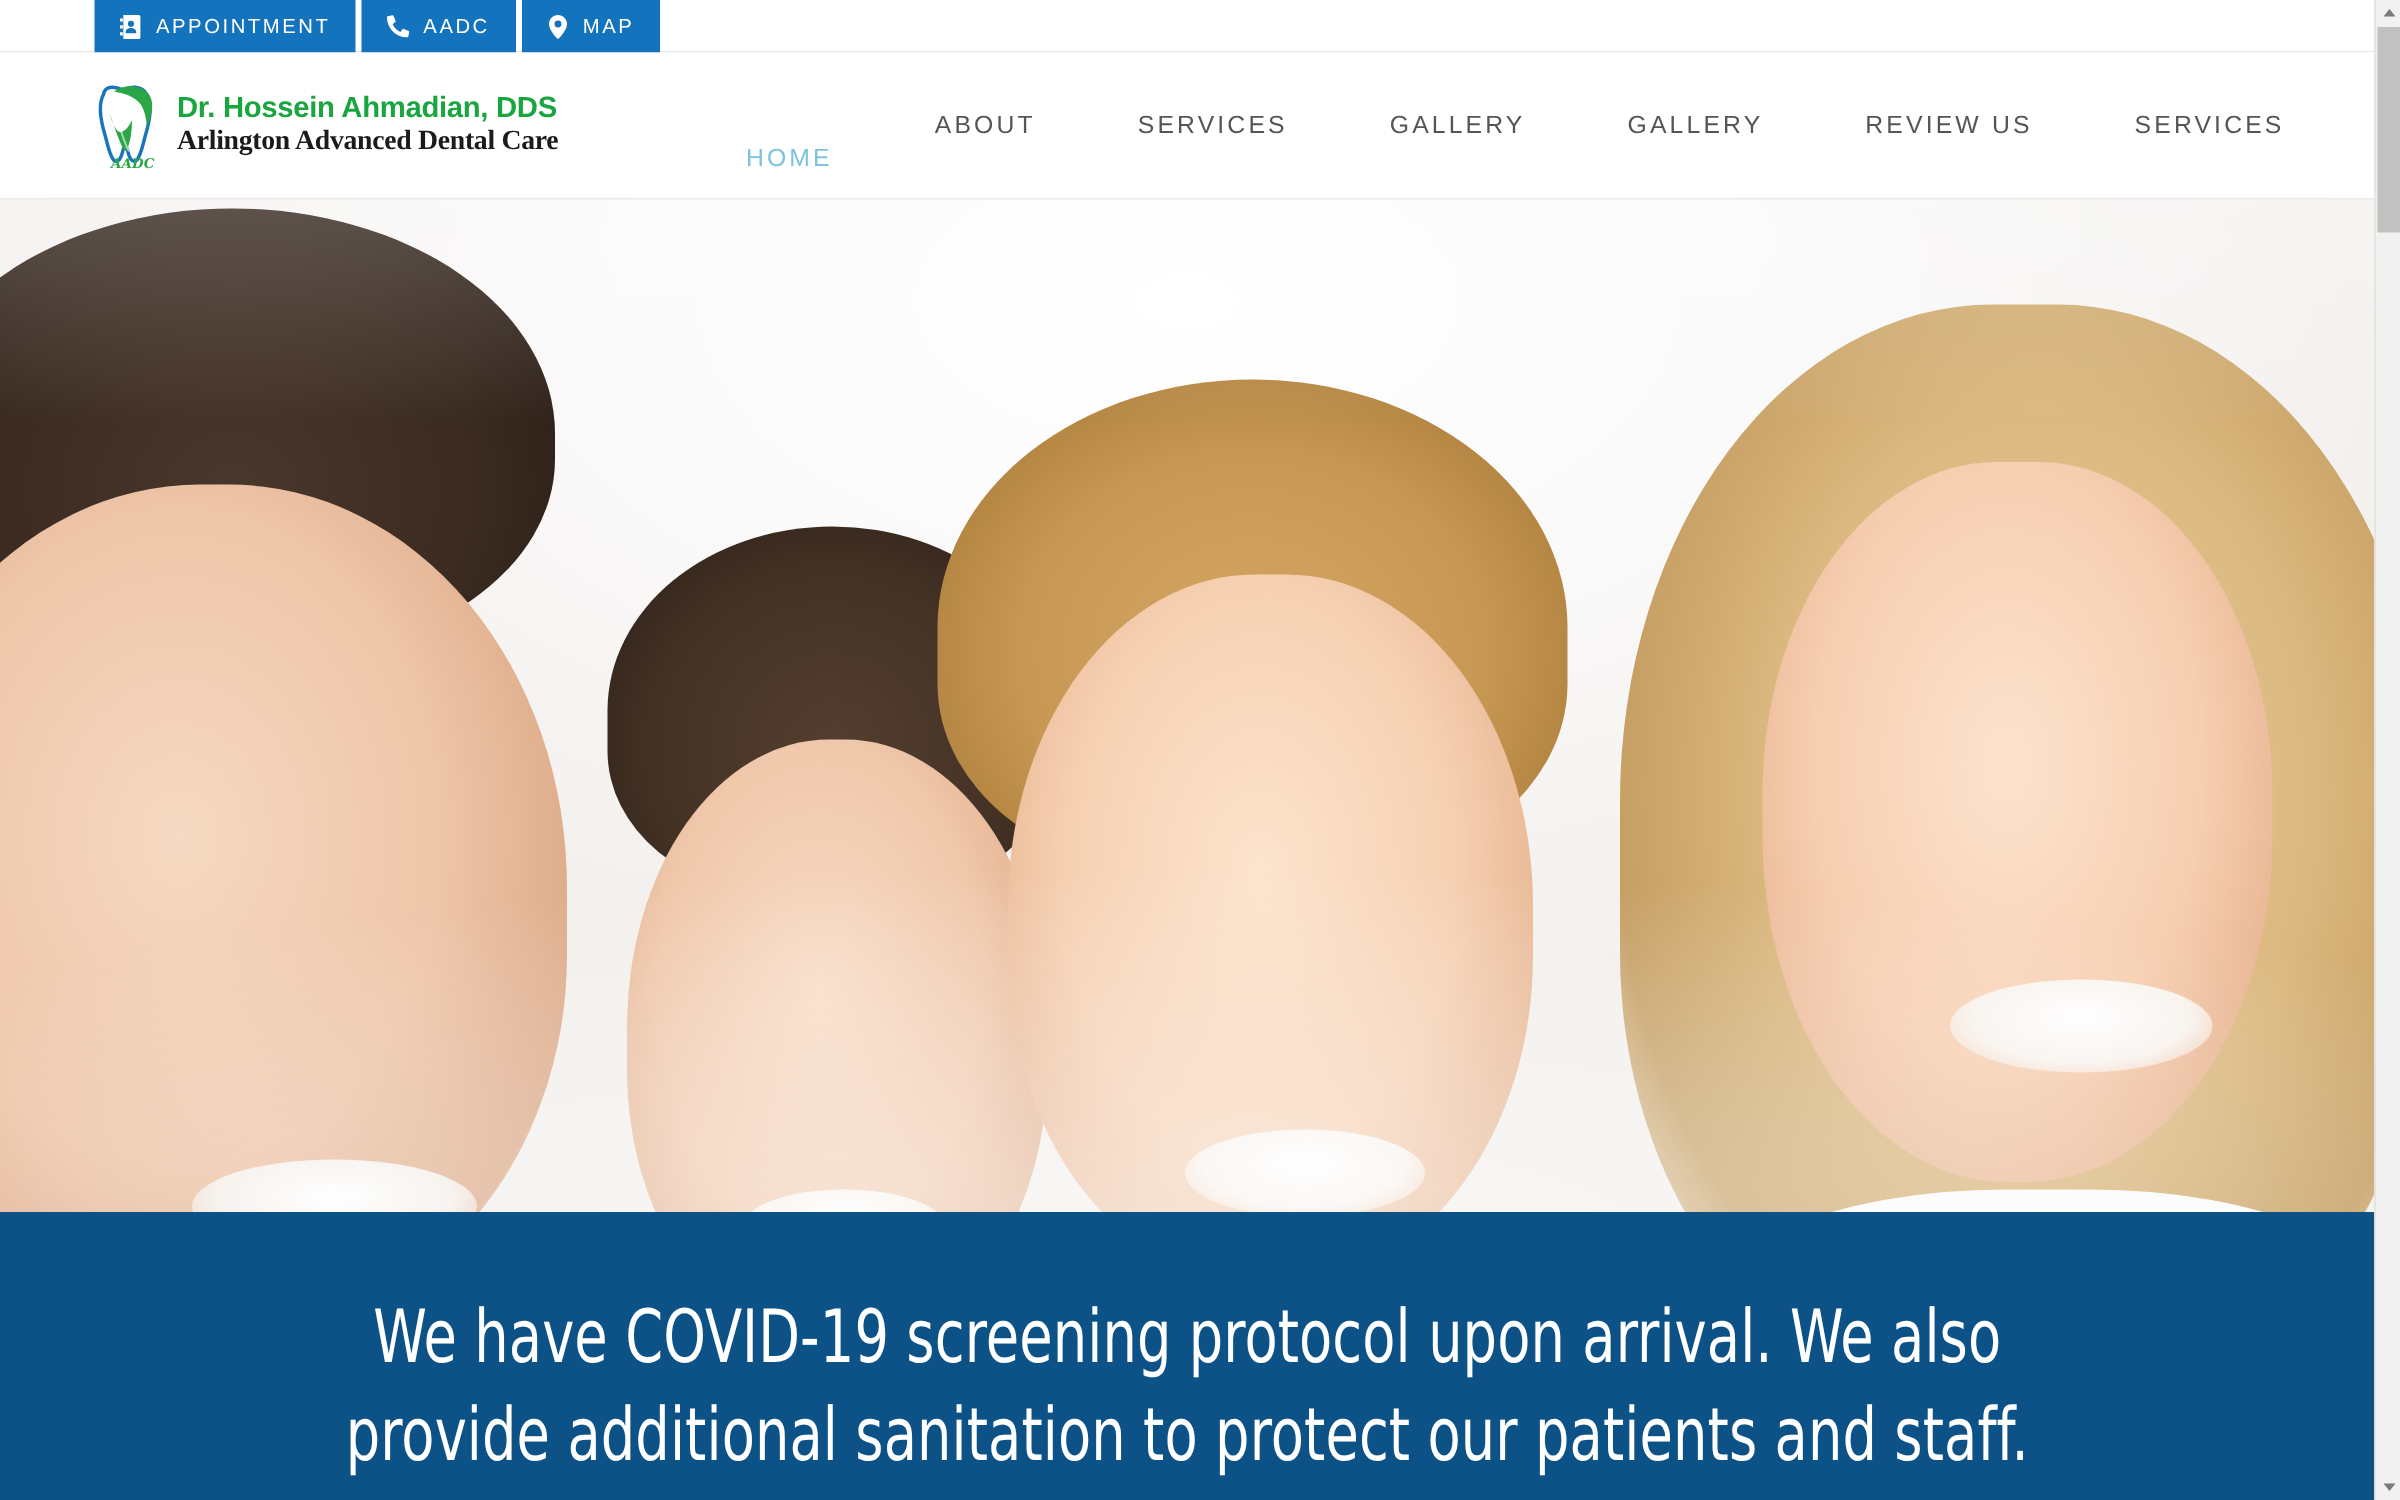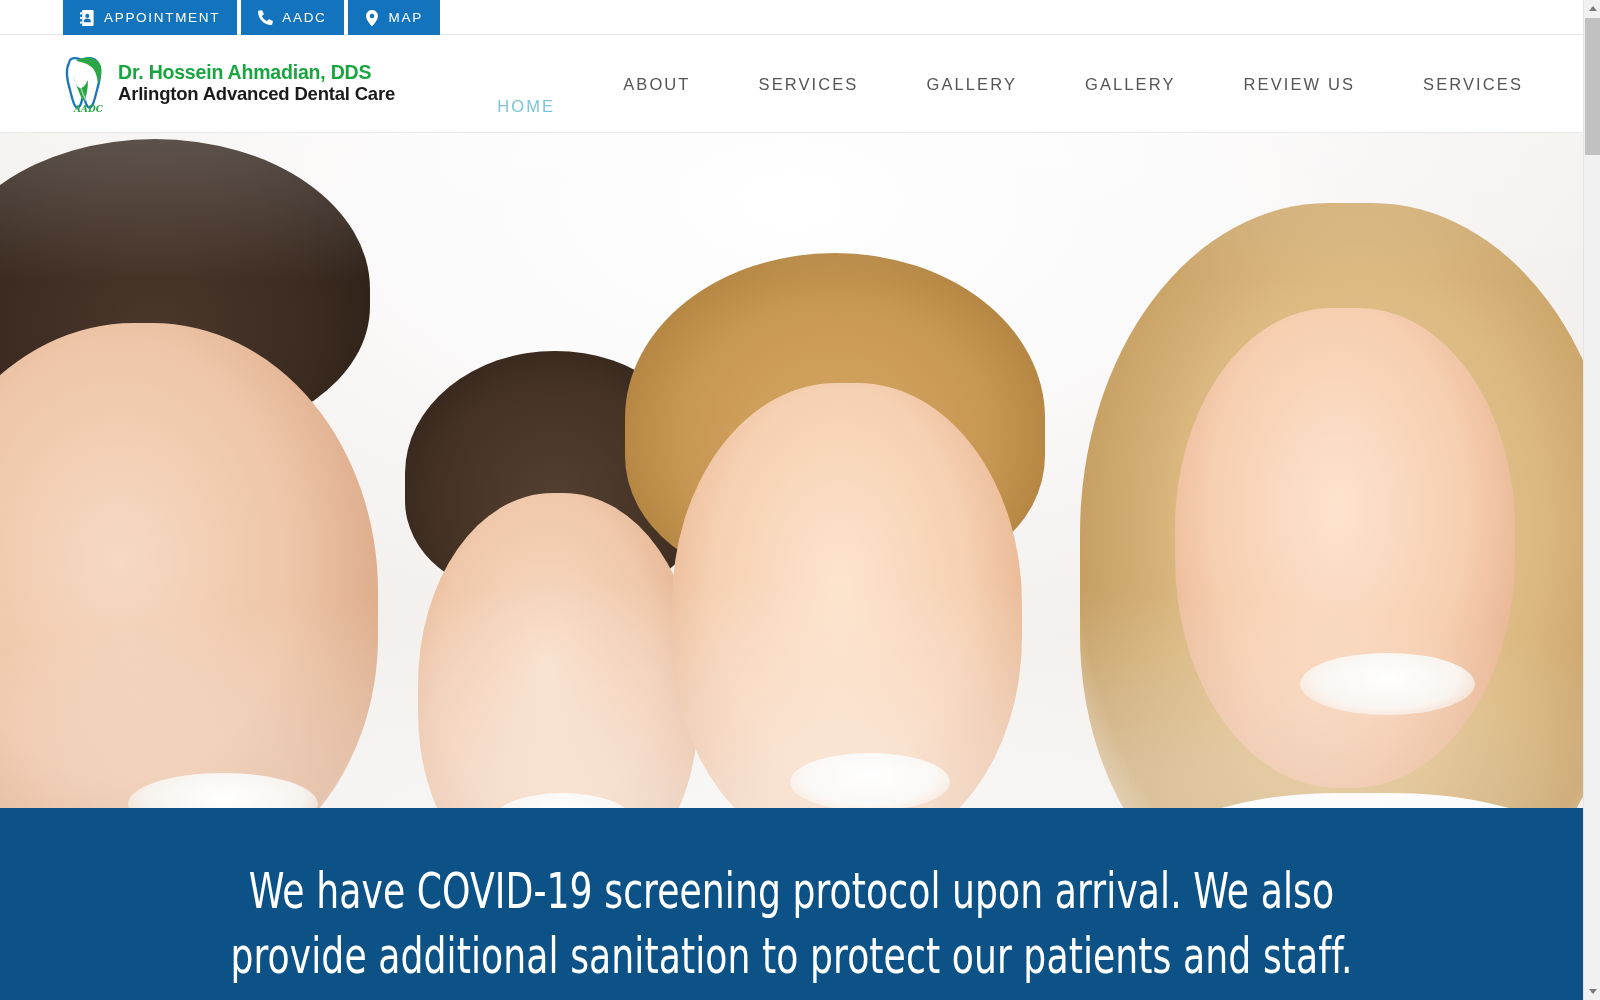--- a/index.html
+++ b/index.html
@@ -95,20 +95,21 @@
     letter-spacing:-0.2px;
     white-space:nowrap;
   }
   .brand-line2 {
     color:#1b1b1b;
     font-size:18.5px;
     font-weight:700;
     line-height:1.12;
     letter-spacing:-0.2px;
     white-space:nowrap;
+    font-family:Liberation Serif, serif;
   }
 
   .mainnav {
     position:absolute;
     right:60px;
     top:50%;
     transform:translateY(-50%);
     display:flex;
     align-items:center;
   }

